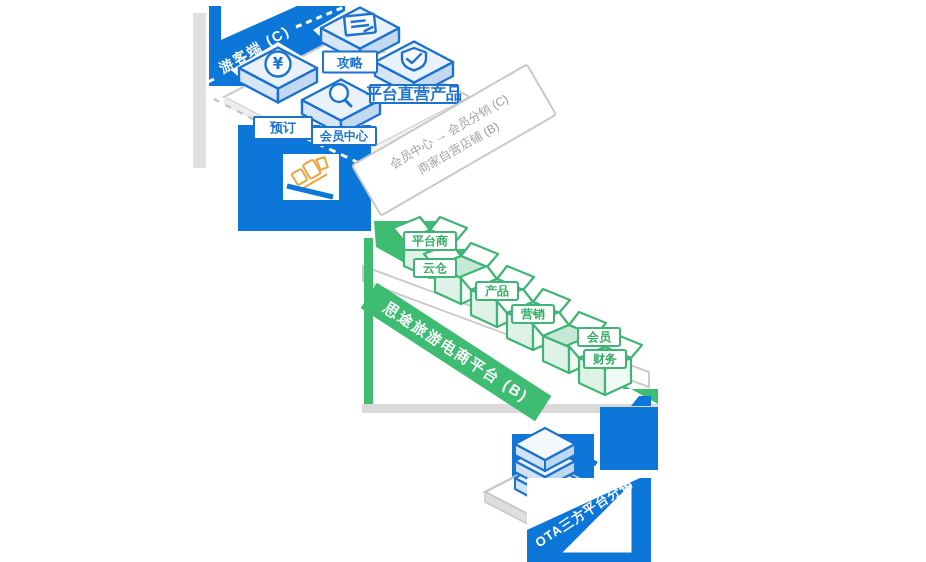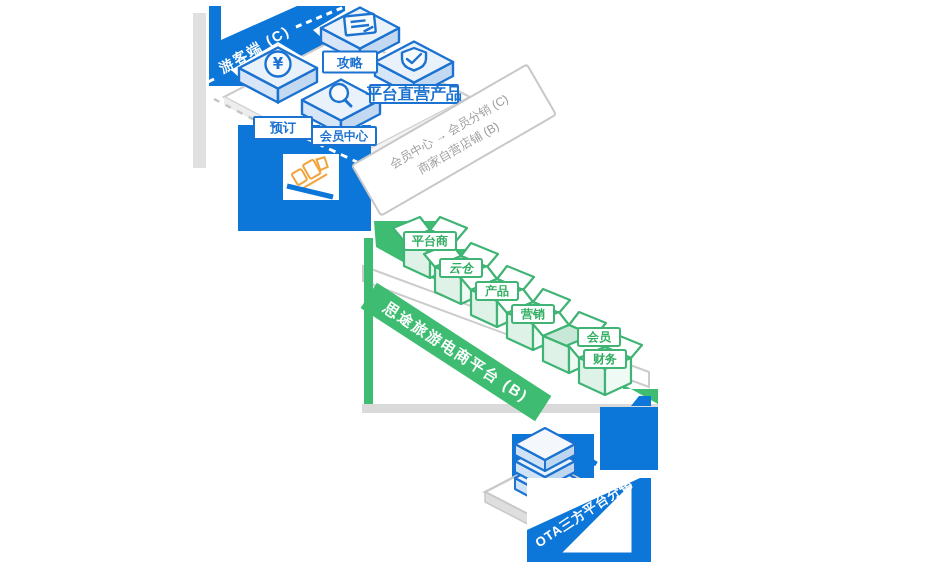--- a/index.html
+++ b/index.html
@@ -177,21 +177,21 @@
       </g>
     <g>
         <use href="#gbox" x="529" y="309"></use>
       </g>
     <g>
         <use href="#gbox" x="565" y="331"></use>
       </g>
   </svg>
 
   <div class="chip-green" style="left:430px;top:241px;width:54px;height:20px;">平台商</div>
-  <div class="chip-green" style="left:461px;top:268px;width:44px;height:20px;font-style:italic;">云仓</div>
+  <div class="chip-green" style="left:435px;top:268px;width:44px;height:20px;">云仓</div>
   <div class="chip-green" style="left:497px;top:291px;width:44px;height:20px;">产品</div>
   <div class="chip-green" style="left:533px;top:314px;width:44px;height:20px;font-family:Liberation Serif, serif;">营销</div>
   <div class="chip-green" style="left:599px;top:337px;width:44px;height:20px;">会员</div>
   <div class="chip-green" style="left:605px;top:359px;width:44px;height:20px;">财务</div>
 
   <div class="green-banner">思途旅游电商平台 (B)</div>
 
   <div class="blue-block" style="left:600px;top:407px;width:58px;height:63px;"></div>
   <svg width="926" height="562">
     <polygon points="631,406 639,396 651,396 651,406" fill="#0c76d9"></polygon>

